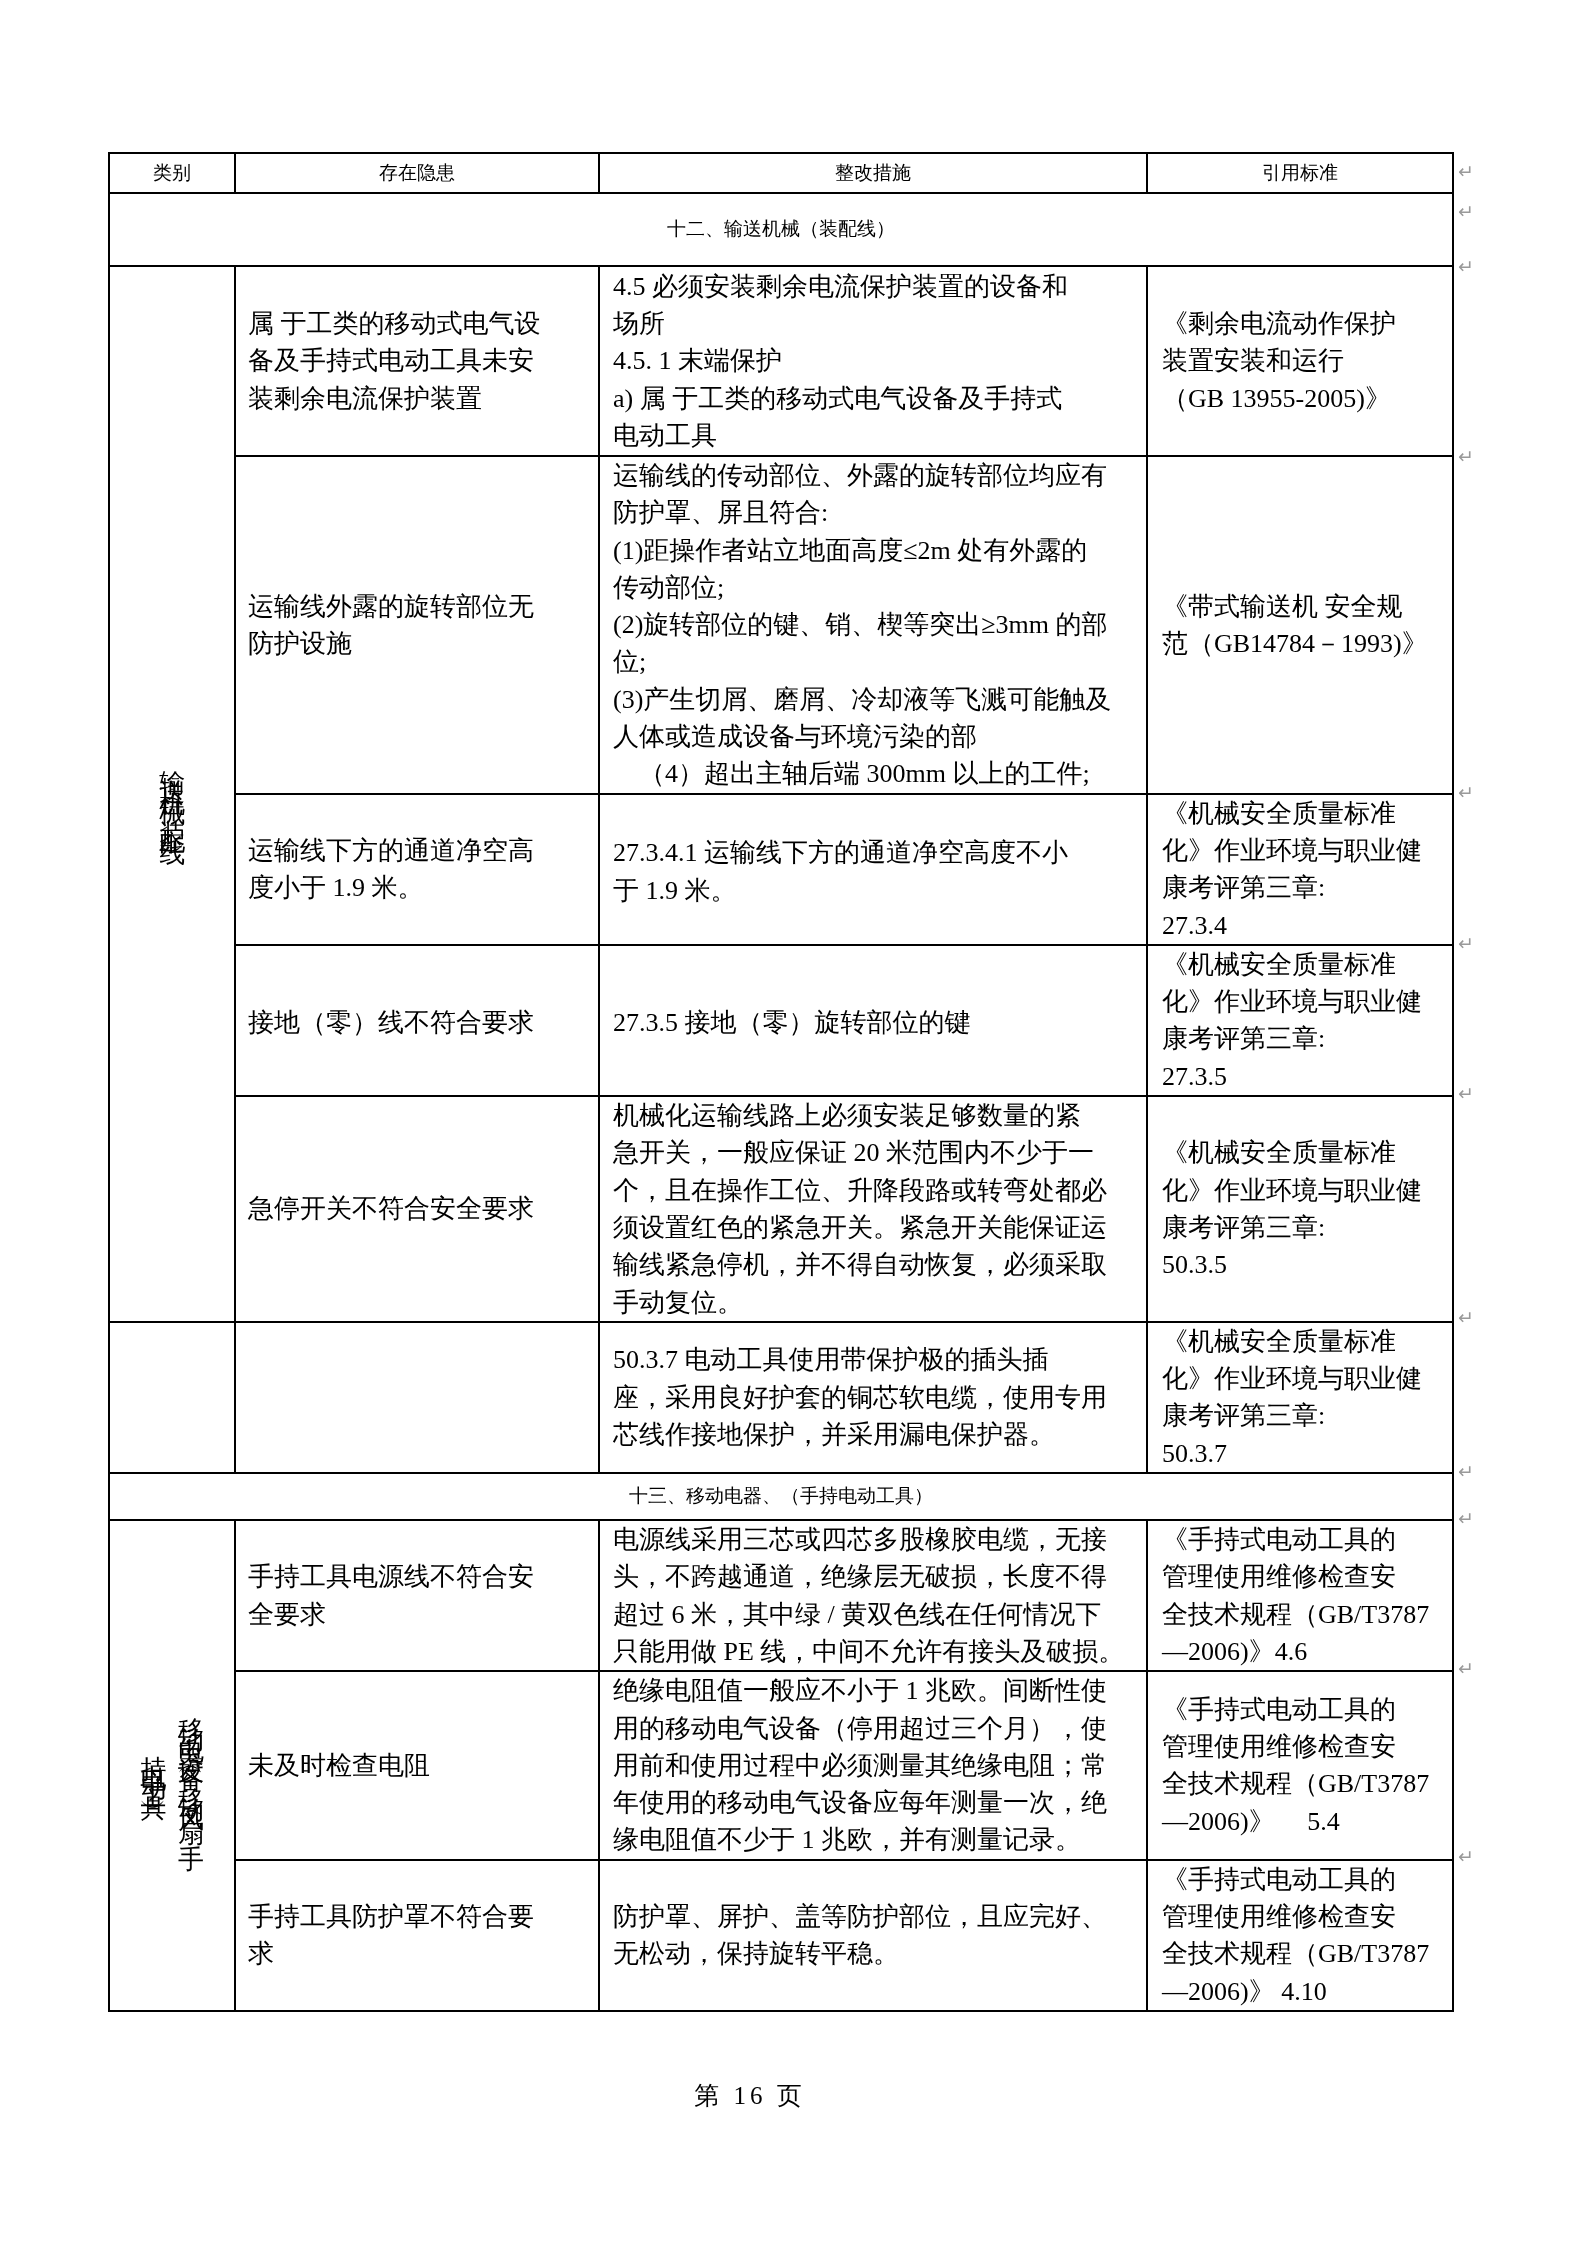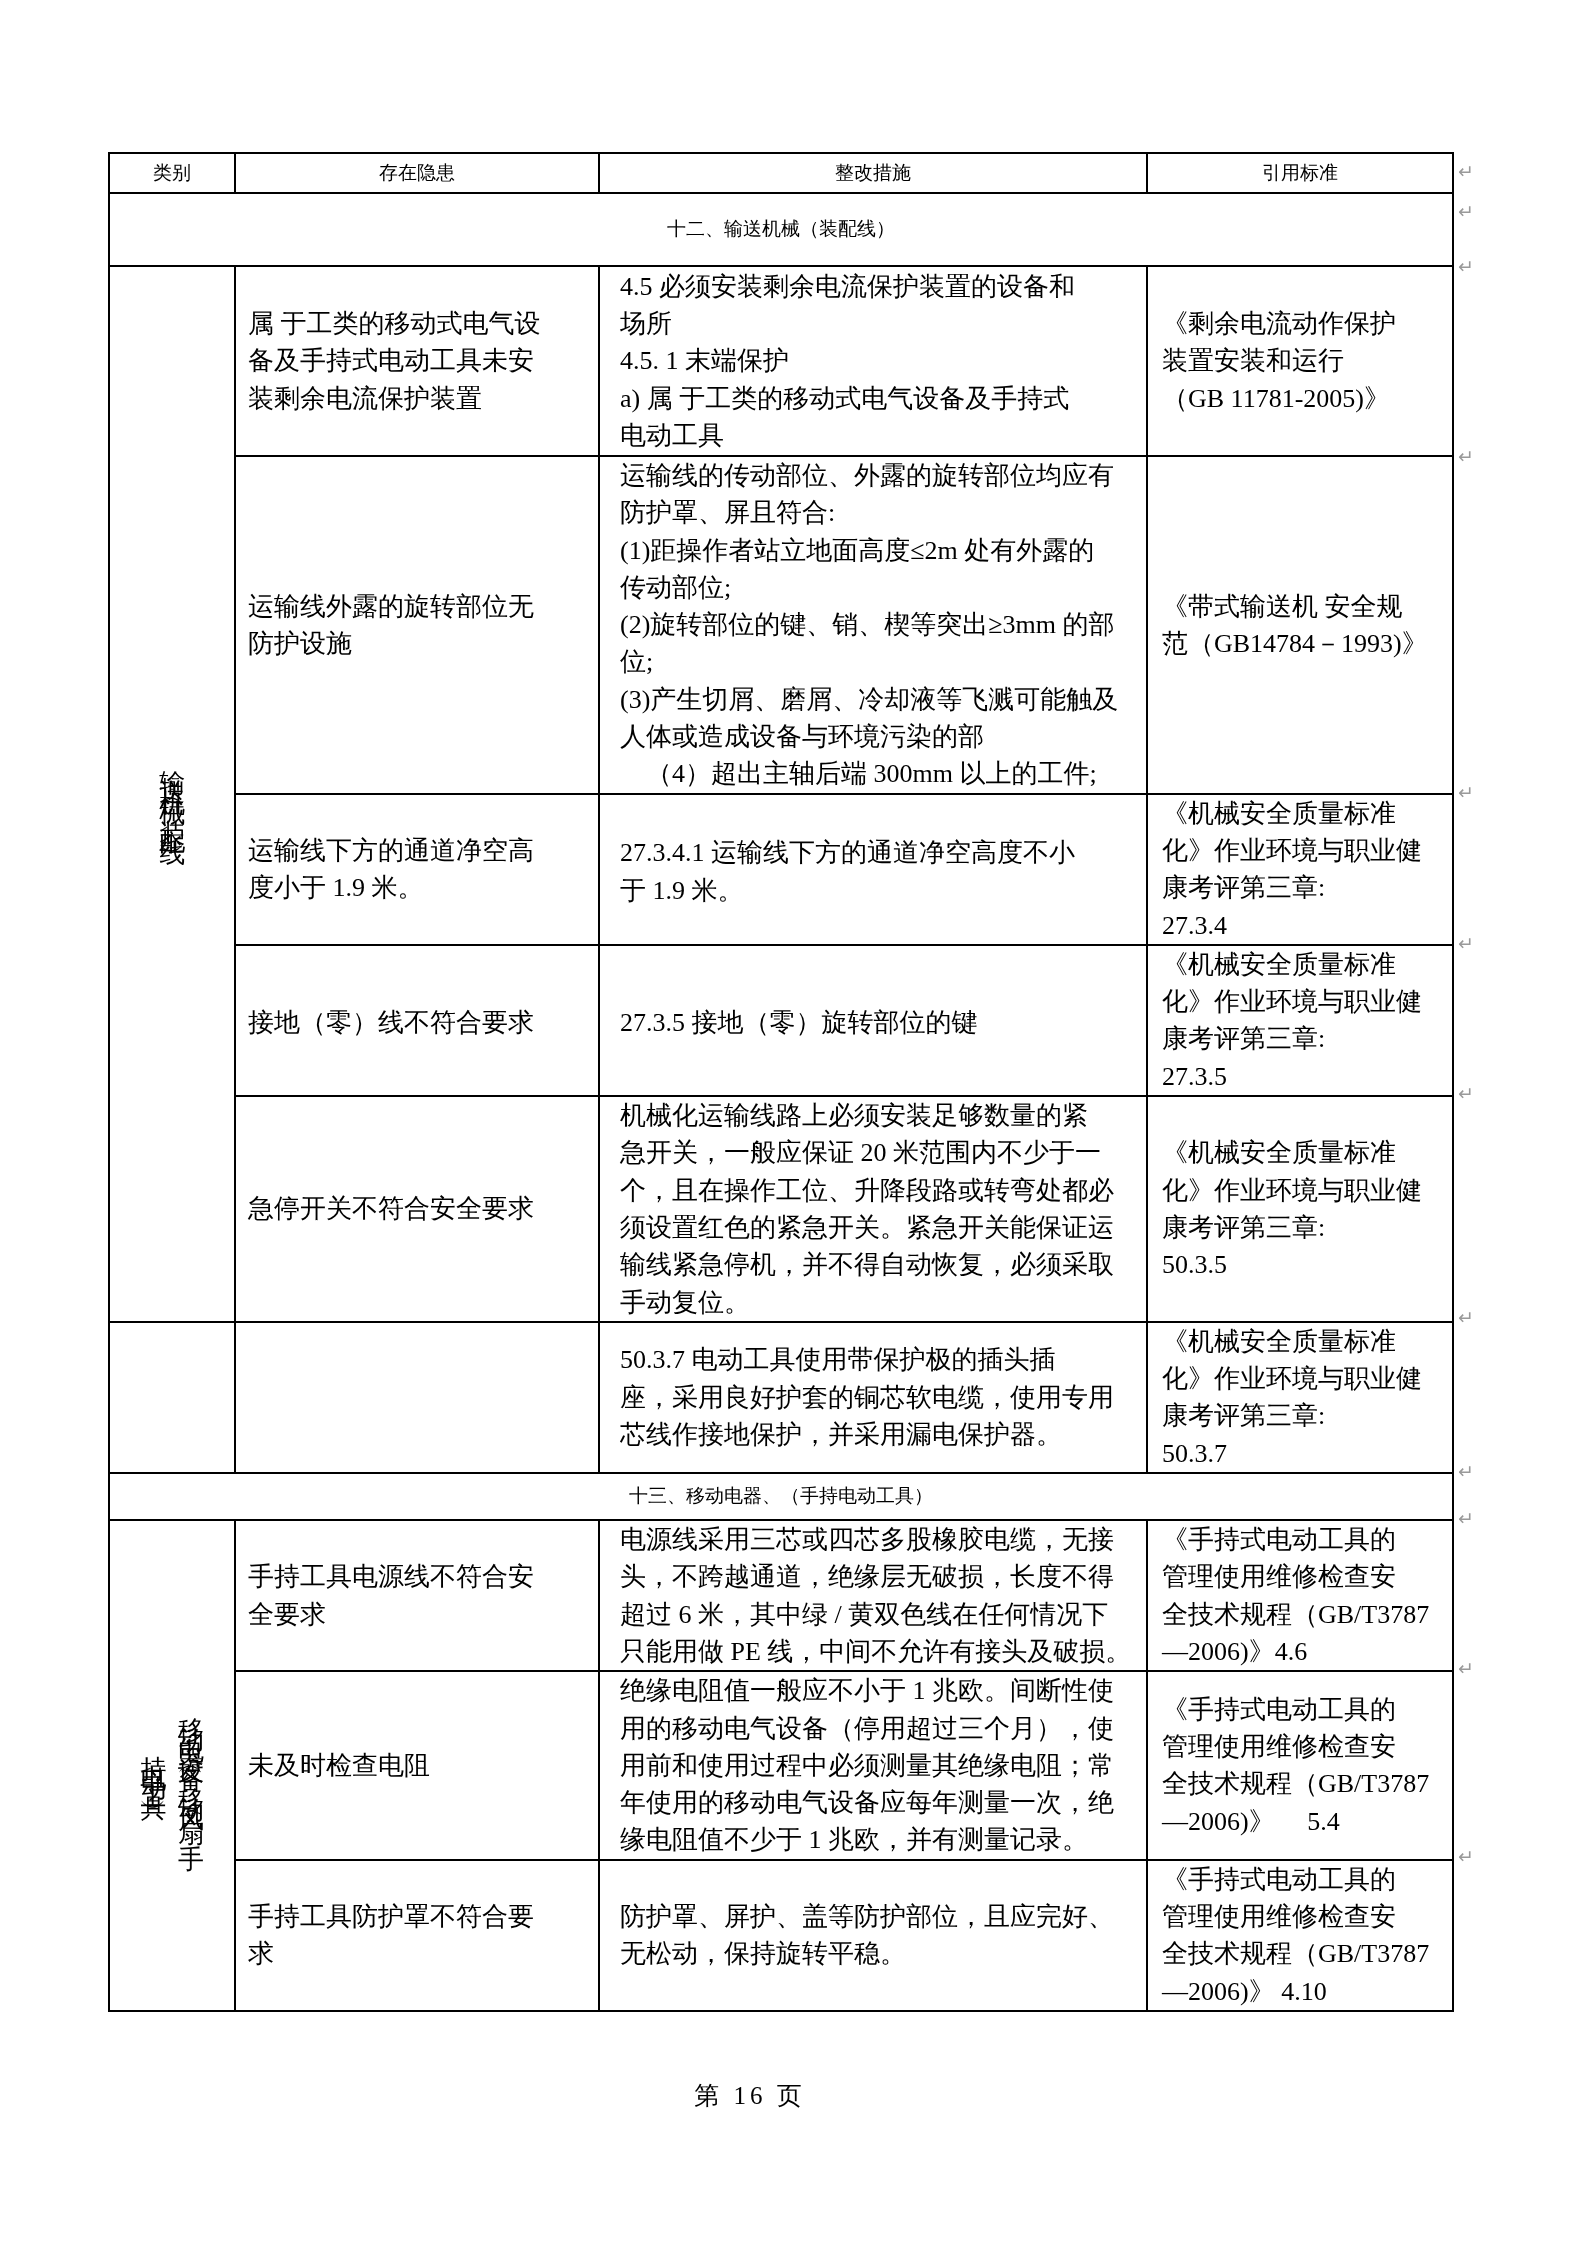--- a/index.html
+++ b/index.html
@@ -29,21 +29,21 @@
     white-space:pre;
     text-align:left;
   }
   td.header-cell .cell-text,
   td.section-cell .cell-text{
     font-size:19px;
     text-align:center;
     line-height:1.2;
   }
   td.hazard .cell-text{padding-left:12px;padding-right:12px;}
-  td.measure .cell-text{padding-left:20px;padding-right:2px;}
+  td.measure .cell-text{padding-left:13px;padding-right:2px;}
   td.standard .cell-text{padding-left:14px;padding-right:2px;}
   td.vtop{vertical-align:top;}
   td.vtop .cell-text{padding-top:5px;}
   
   td.cat{position:relative;}
   .vwrap{
     position:absolute;inset:0;
     display:flex;justify-content:center;
   }
   .vtext{
@@ -126,21 +126,21 @@
       <td class="measure">
             <div class="cell-text">4.5 必须安装剩余电流保护装置的设备和
 场所
 4.5. 1 末端保护
 a) 属 于工类的移动式电气设备及手持式
 电动工具</div>
           </td>
       <td class="standard">
             <div class="cell-text">《剩余电流动作保护
 装置安装和运行
-（GB 11781-2005)》</div>
+（GB 13955-2005)》</div>
           </td>
     </tr>
 
     <tr style="height:336px">
       <td class="hazard">
             <div class="cell-text">运输线外露的旋转部位无
 防护设施</div>
           </td>
       <td class="measure">
             <div class="cell-text">运输线的传动部位、外露的旋转部位均应有

